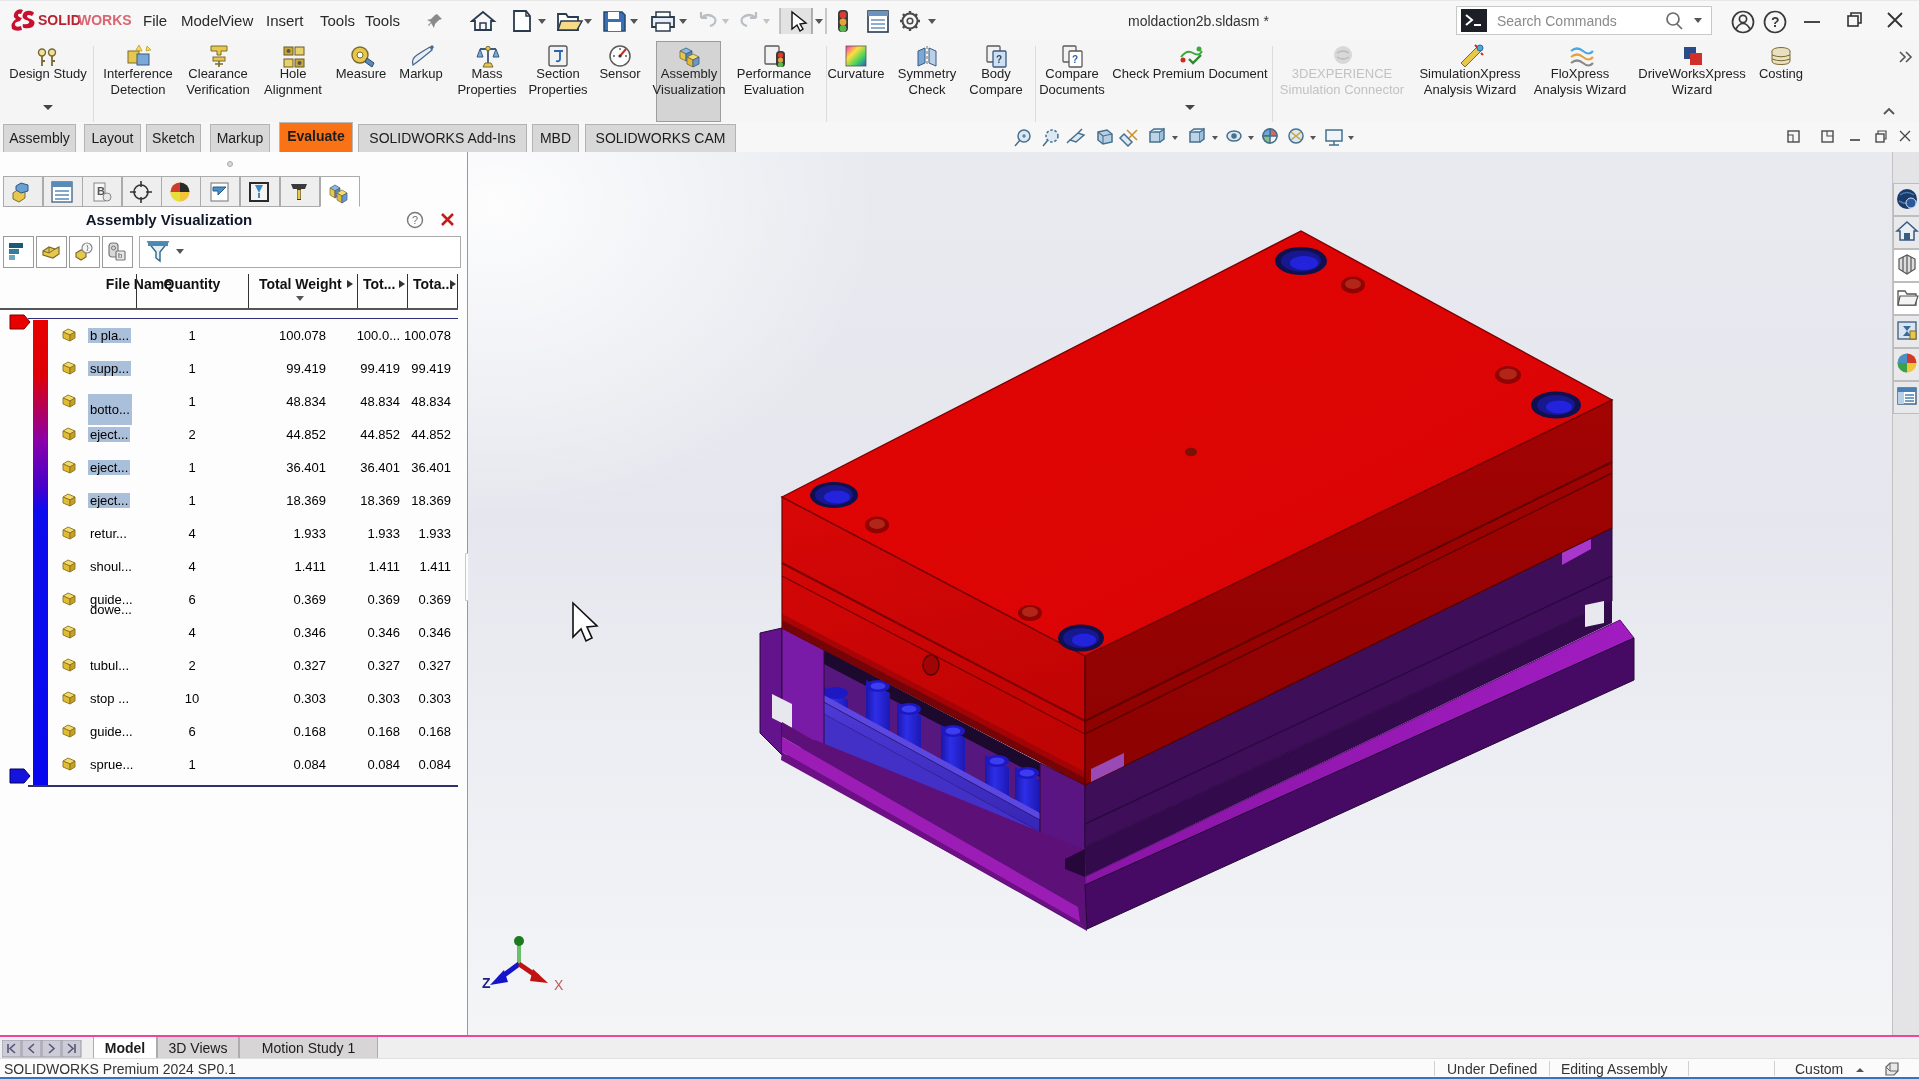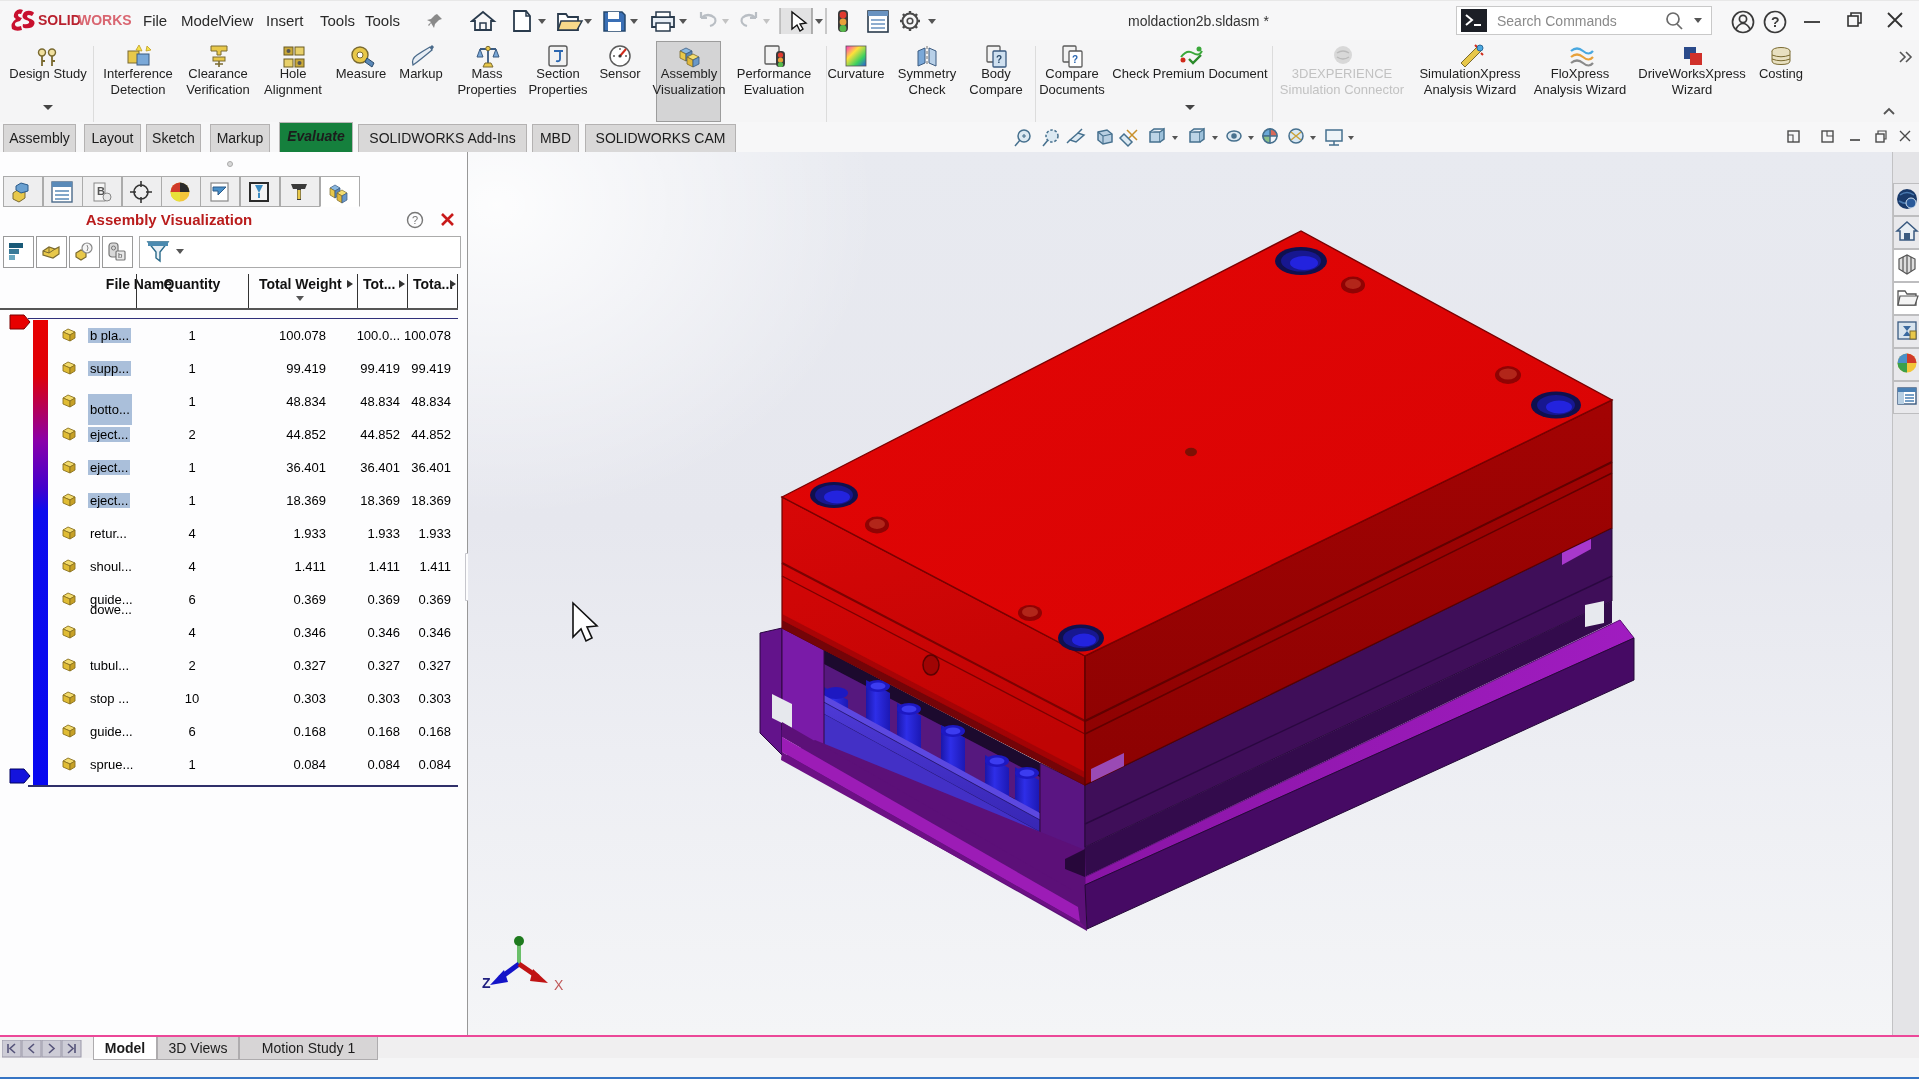--- a/index.html
+++ b/index.html
@@ -11,21 +11,21 @@
 .menuitem { position:absolute; top:11px; font-size:15px; color:#2a2a2a; }
 #doctitle { position:absolute; top:12px; font-size:14px; color:#333; }
 #searchbox { position:absolute; left:1456px; top:5px; width:256px; height:29px; background:#fff; border:1px solid #c9c9c9; }
 
 #ribbon { position:absolute; left:0; top:40px; width:1919px; height:82px; background:#f5f5f6; }
 .ribitem { position:absolute; top:6px; text-align:center; font-size:13px; color:#222; line-height:16px; }
 .ribsep { position:absolute; top:6px; height:106px; width:1px; background:#dcdcdc; }
 
 #tabrow { position:absolute; left:0; top:122px; width:1919px; height:30px; background:#f7f7f8; }
 .ctab { position:absolute; top:2px; height:28px; background:#d9d8d8; border:1px solid #b4b2b2; border-bottom:none; font-size:14px; color:#1c1c1c; text-align:center; line-height:26px; }
-.ctab.active { background:#15803d; font-weight:bold; top:0; height:30px; border-color:#b9b7b7; z-index:2;font-style:italic; }
+.ctab.active { background:#f97316; font-weight:bold; top:0; height:30px; border-color:#b9b7b7; z-index:2; }
 
 #leftpanel { position:absolute; left:0; top:152px; width:468px; height:883px; background:#fdfdfe; border-right:1px solid #989898; }
 .ptab { position:absolute; top:24px; width:40px; height:31px; background:#eeeeef; border:1px solid #ababab; }
 .ptab.active { background:#fff; border-bottom:1px solid #fff; }
 .tbtn { position:absolute; top:84px; width:31px; height:32px; background:#fff; border:1px solid #9a9a9a; }
 #filterbox { position:absolute; left:139px; top:84px; width:322px; height:32px; background:#fff; border:1px solid #ababab; }
 .hdr { position:absolute; top:124px; font-size:14px; font-weight:bold; color:#111; }
 .hsep { position:absolute; top:122px; height:36px; width:1px; background:#333; }
 .row-num { position:absolute; font-size:13px; color:#000; }
 
@@ -450,21 +450,21 @@
       <g transform="translate(325,5)">
         <path d="M2 7 L7 4 L12 7 L7 10Z" fill="#8ab8e0" stroke="#3a5a80" stroke-width="0.7"></path>
         <path d="M2 7 L2 14 L7 17 L7 10Z" fill="#e8c84a" stroke="#7a6a30" stroke-width="0.7"></path>
         <path d="M12 7 L12 14 L7 17 L7 10Z" fill="#5a88b8" stroke="#3a5a80" stroke-width="0.7"></path>
         <path d="M9 12 L14 9 L19 12 L14 15Z" fill="#f3dd70" stroke="#7a6a30" stroke-width="0.7"></path>
         <path d="M9 12 L9 19 L14 22 L14 15Z" fill="#e0b83a" stroke="#7a6a30" stroke-width="0.7"></path>
         <path d="M19 12 L19 19 L14 22 L14 15Z" fill="#6a98c8" stroke="#3a5a80" stroke-width="0.7"></path>
       </g>
     </svg>
 
-    <div class="abs" style="left:0;top:59px;width:338px;text-align:center;font-size:15px;font-weight:bold;color:#b91c1c">Assembly Visualization</div>
+    <div class="abs" style="left:0;top:59px;width:338px;text-align:center;font-size:15px;font-weight:bold;color:#0f172a">Assembly Visualization</div>
     <svg class="abs" style="left:406px;top:59px" width="18" height="18" viewBox="0 0 18 18">
         <circle cx="9" cy="9" r="7.5" fill="none" stroke="#777" stroke-width="1.4"></circle>
         <text x="6" y="13" font-size="11" fill="#777">?</text>
       </svg>
     <svg class="abs" style="left:440px;top:60px" width="15" height="15" viewBox="0 0 15 15">
         <path d="M2 2 L13 13 M13 2 L2 13" stroke="#c81a1a" stroke-width="2.6"></path>
       </svg>
 
     <div class="tbtn" style="left:3px"></div>
     <svg class="abs" style="left:7px;top:89px" width="22" height="22" viewBox="0 0 22 22">
@@ -833,14 +833,31 @@
         <path d="M6 4 L6 13 M13 4 L8 8.5 L13 13"></path>
         <path d="M32 4 L27 8.5 L32 13"></path>
         <path d="M47 4 L52 8.5 L47 13"></path>
         <path d="M66 4 L71 8.5 L66 13 M73 4 L73 13"></path>
       </g>
     </svg>
     <div class="btab active" style="left:93px;width:64px">Model</div>
     <div class="btab" style="left:157px;width:82px">3D Views</div>
     <div class="btab" style="left:239px;width:139px">Motion Study 1</div>
   </div>
+  <div id="statusbar">
+    <span class="abs" style="left:4px;top:2px">SOLIDWORKS Premium 2024 SP0.1</span>
+    <div class="abs" style="left:1434px;top:2px;width:1px;height:15px;background:#d0d0d0"></div>
+    <div class="abs" style="left:1549px;top:2px;width:1px;height:15px;background:#d0d0d0"></div>
+    <div class="abs" style="left:1688px;top:2px;width:1px;height:15px;background:#d0d0d0"></div>
+    <div class="abs" style="left:1774px;top:2px;width:1px;height:15px;background:#d0d0d0"></div>
+    <span class="abs" style="left:1447px;top:2px">Under Defined</span>
+    <span class="abs" style="left:1561px;top:2px">Editing Assembly</span>
+    <span class="abs" style="left:1795px;top:2px">Custom</span>
+    <svg class="abs" style="left:1855px;top:7px" width="10" height="8" viewBox="0 0 10 8">
+        <path d="M1 6 L5 2 L9 6Z" fill="#555"></path>
+      </svg>
+    <svg class="abs" style="left:1884px;top:2px" width="16" height="16" viewBox="0 0 16 16">
+      <path d="M2 6 L6 2 L14 2 L14 10 L10 14 L2 14Z" fill="#e8e8e8" stroke="#666" stroke-width="1.2"></path>
+      <path d="M6 2 L6 10 L14 10 M2 6 L6 10" fill="none" stroke="#666" stroke-width="1"></path>
+    </svg>
+  </div>
   <div id="bluebar"></div>
 </div>
 
 </body></html>

